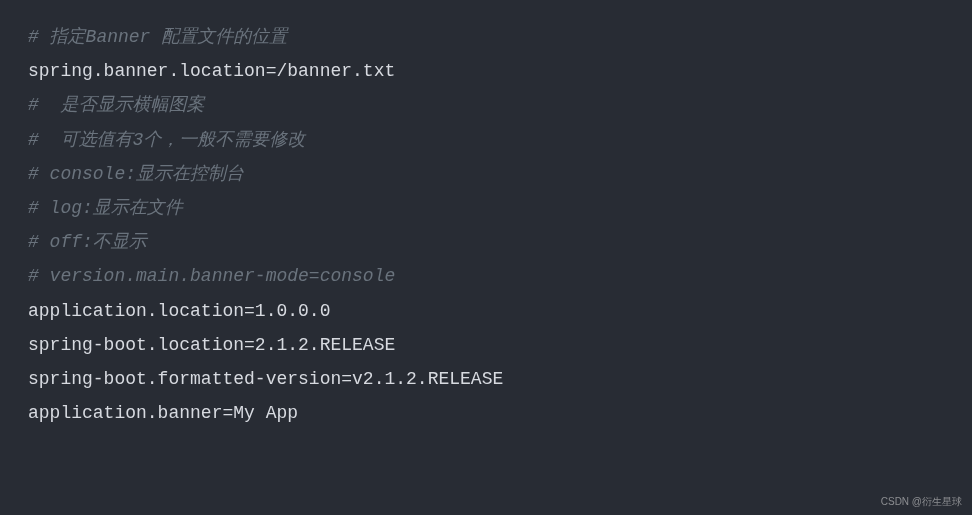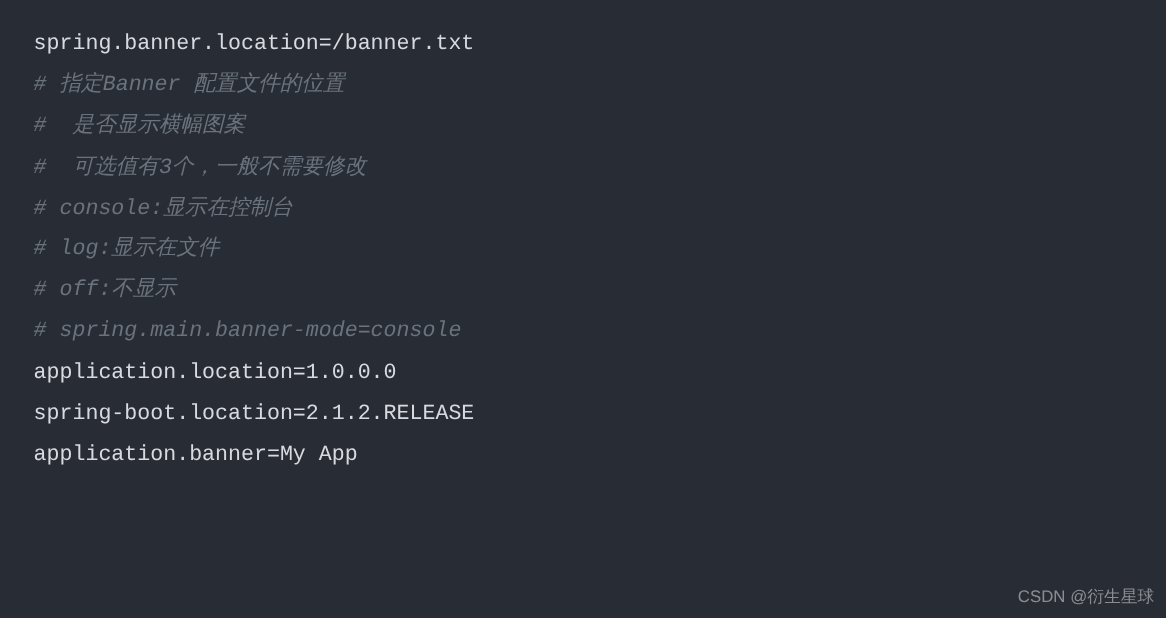--- a/index.html
+++ b/index.html
@@ -28,34 +28,35 @@
     }
     .property {
       color: #d7dae0;
     }
     .watermark {
       position: absolute;
       bottom: 4px;
       right: 10px;
       color: rgba(220, 220, 220, 0.55);
       font-family: Arial, sans-serif;
-      font-size: 14px;
+      font-size: 10px;
       font-style: normal;
     }
   </style>
 </head>
 <body>
 
 <div>
+  <div class="code-line comment"># 指定Banner 配置文件的位置</div>
   <div class="code-line property">spring.banner.location=/banner.txt</div>
-  <div class="code-line comment"># 指定Banner 配置文件的位置</div>
   <div class="code-line comment">#  是否显示横幅图案</div>
   <div class="code-line comment">#  可选值有3个，一般不需要修改</div>
   <div class="code-line comment"># console:显示在控制台</div>
   <div class="code-line comment"># log:显示在文件</div>
   <div class="code-line comment"># off:不显示</div>
-  <div class="code-line comment"># spring.main.banner-mode=console</div>
+  <div class="code-line comment"># version.main.banner-mode=console</div>
   <div class="code-line property">application.location=1.0.0.0</div>
   <div class="code-line property">spring-boot.location=2.1.2.RELEASE</div>
+  <div class="code-line property">spring-boot.formatted-version=v2.1.2.RELEASE</div>
   <div class="code-line property">application.banner=My App</div>
 </div>
 
 <div class="watermark">CSDN @衍生星球</div>
 
 </body></html>

